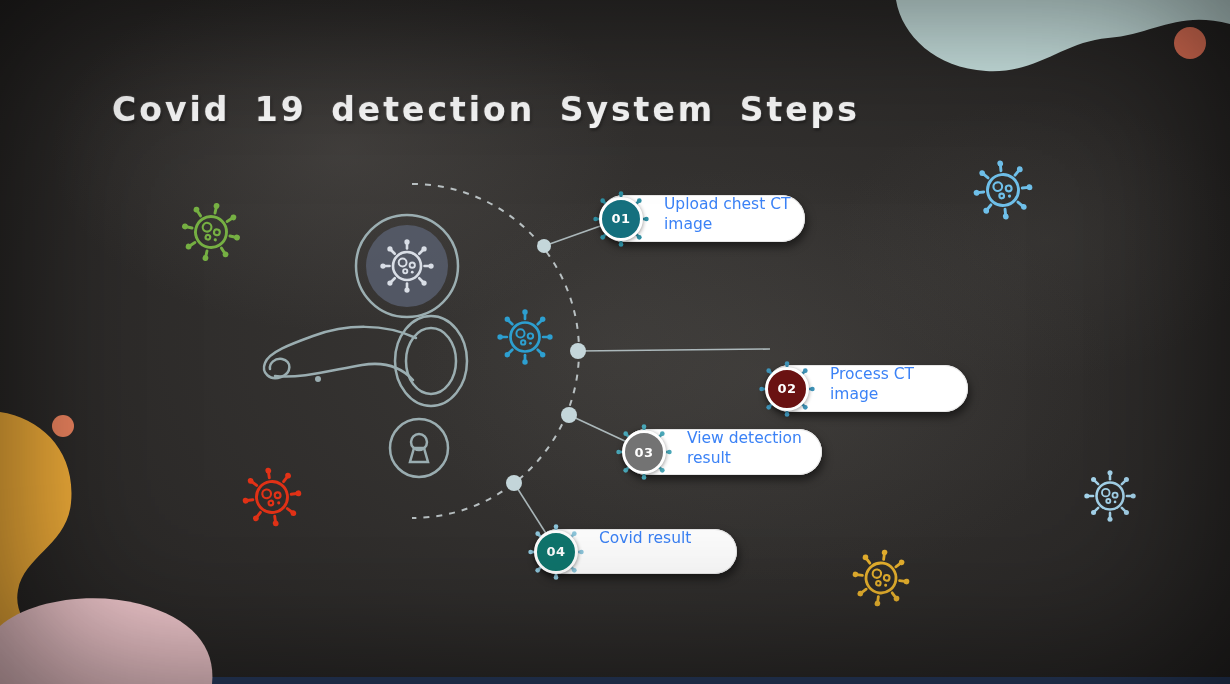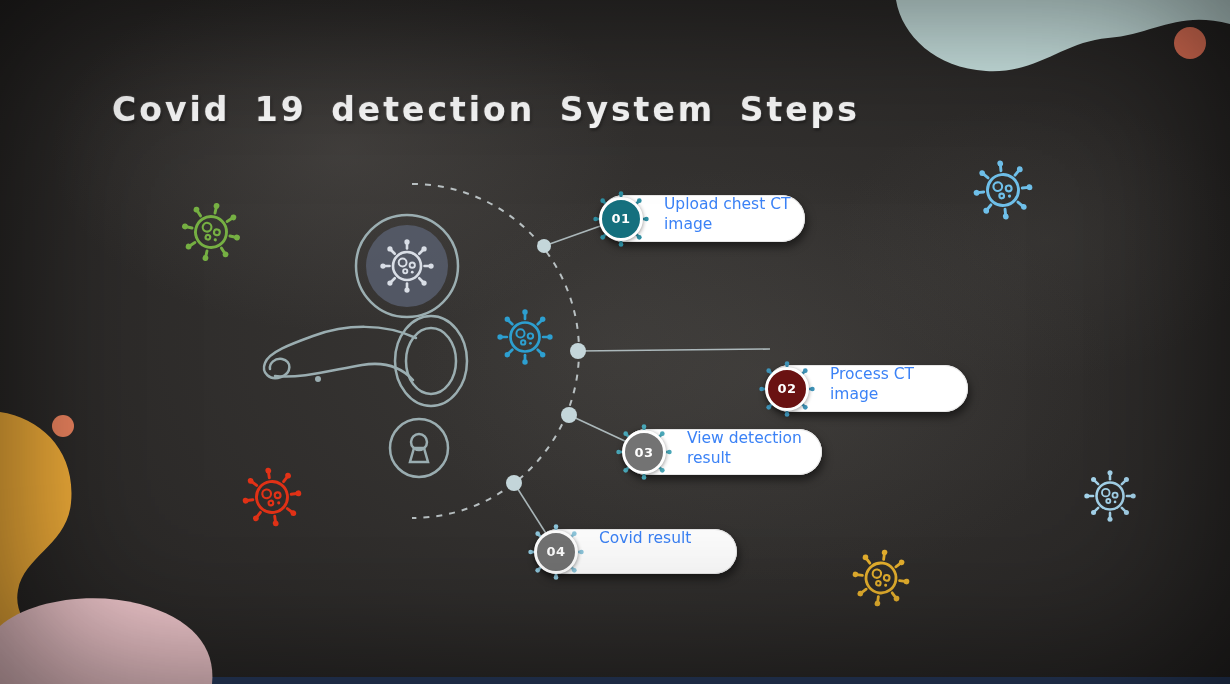--- a/index.html
+++ b/index.html
@@ -215,20 +215,20 @@
       </span>
     </div>
     <span class="pill-label">View detection result</span>
   </div>
 
   <div class="pill" style="left:535px;top:529px;width:202px;height:45px;">
     <div class="badge" style="color:#8ec7dd">
       <svg class="spikes" viewBox="0 0 64 64">
           <use href="#spikering"></use>
         </svg>
-      <span class="badge-circle" style="background:#737373">
+      <span class="badge-circle" style="background:#0f766e">
         <span class="badge-num">04</span>
       </span>
     </div>
     <span class="pill-label">Covid result</span>
   </div>
 
 </div>
 
 </body></html>

